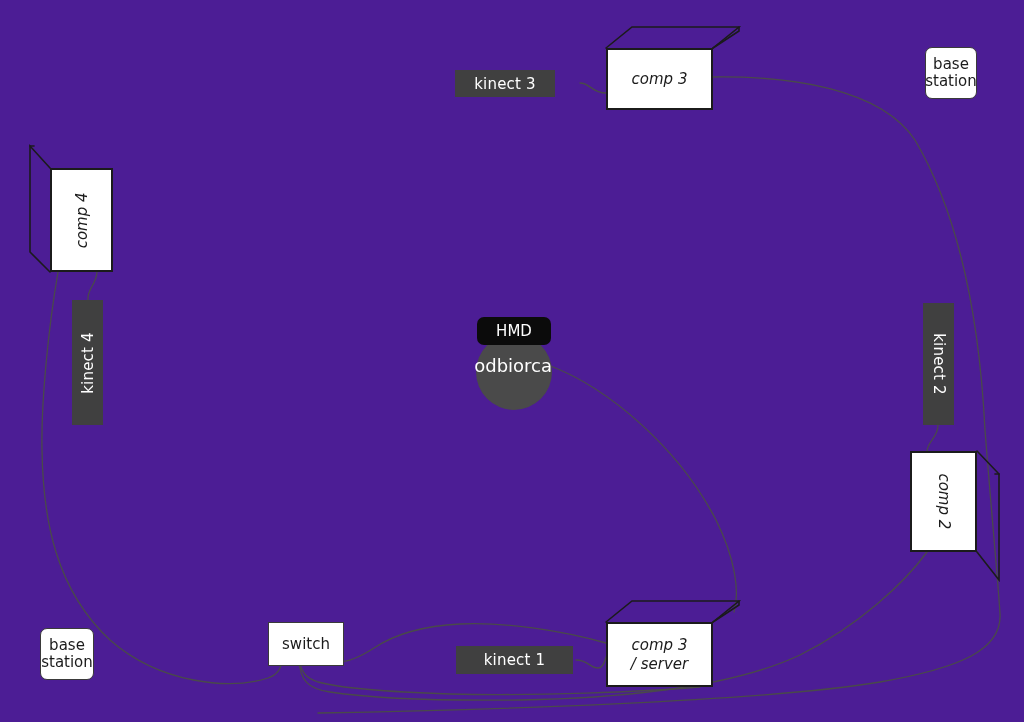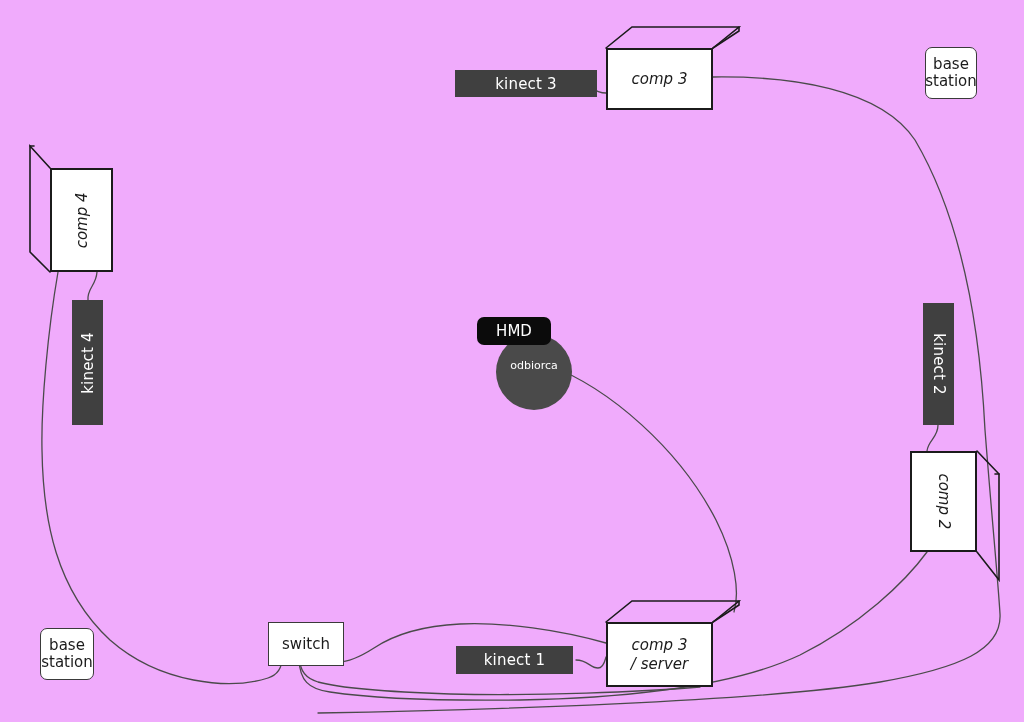--- a/index.html
+++ b/index.html
@@ -8,21 +8,21 @@
     padding: 0;
     background: #ffffff;
   }
   body {
     font-family: "DejaVu Sans", "Liberation Sans", sans-serif;
   }
   #canvas {
     position: relative;
     width: 1024px;
     height: 722px;
-    background: #f0abfc;
+    background: #4c1d95;
     overflow: hidden;
   }
   #wires {
     position: absolute;
     left: 0;
     top: 0;
     width: 1024px;
     height: 722px;
     pointer-events: none;
   }
@@ -73,25 +73,24 @@
     font-style: italic;
   }
   .compface .lbl { white-space: pre-line; }
 
   
   .hmd-circle {
     background: #4a4a4a;
     border-radius: 50%;
     display: flex;
     align-items: center;
-    justify-content: center;
+    justify-content: flex-end;
     color: #ffffff;
-    font-size: 11px;
+    font-size: 18px;
     z-index: 4;
-    margin-left: 20px;
   }
   .hmd-bar {
     background: #0b0b0b;
     border-radius: 7px;
     display: flex;
     align-items: center;
     justify-content: center;
     color: #ffffff;
     font-size: 15px;
     z-index: 5;
@@ -160,21 +159,21 @@
   <div class="node plainbox rounded" style="left:925px; top:47px; width:52px; height:52px;">
     <span class="lbl" style="white-space:pre-line;">base
 station</span>
   </div>
 
   <div class="node plainbox rounded" style="left:40px; top:628px; width:54px; height:52px;">
     <span class="lbl" style="white-space:pre-line;">base
 station</span>
   </div>
 
-  <div class="node kinect" style="left:455px; top:70px; width:142px; height:27px;">
+  <div class="node kinect" style="left:455px; top:70px; width:100px; height:27px;">
     <span class="lbl">kinect 3</span>
   </div>
 
   <div class="node compface" style="left:606px; top:48px; width:107px; height:62px;">
     <span class="lbl">comp 3</span>
   </div>
 
   <div class="node compface rot-ccw" style="left:50px; top:168px; width:63px; height:104px;">
     <span class="lbl" style="transform:rotate(-90deg); white-space:nowrap;">comp 4</span>
   </div>

